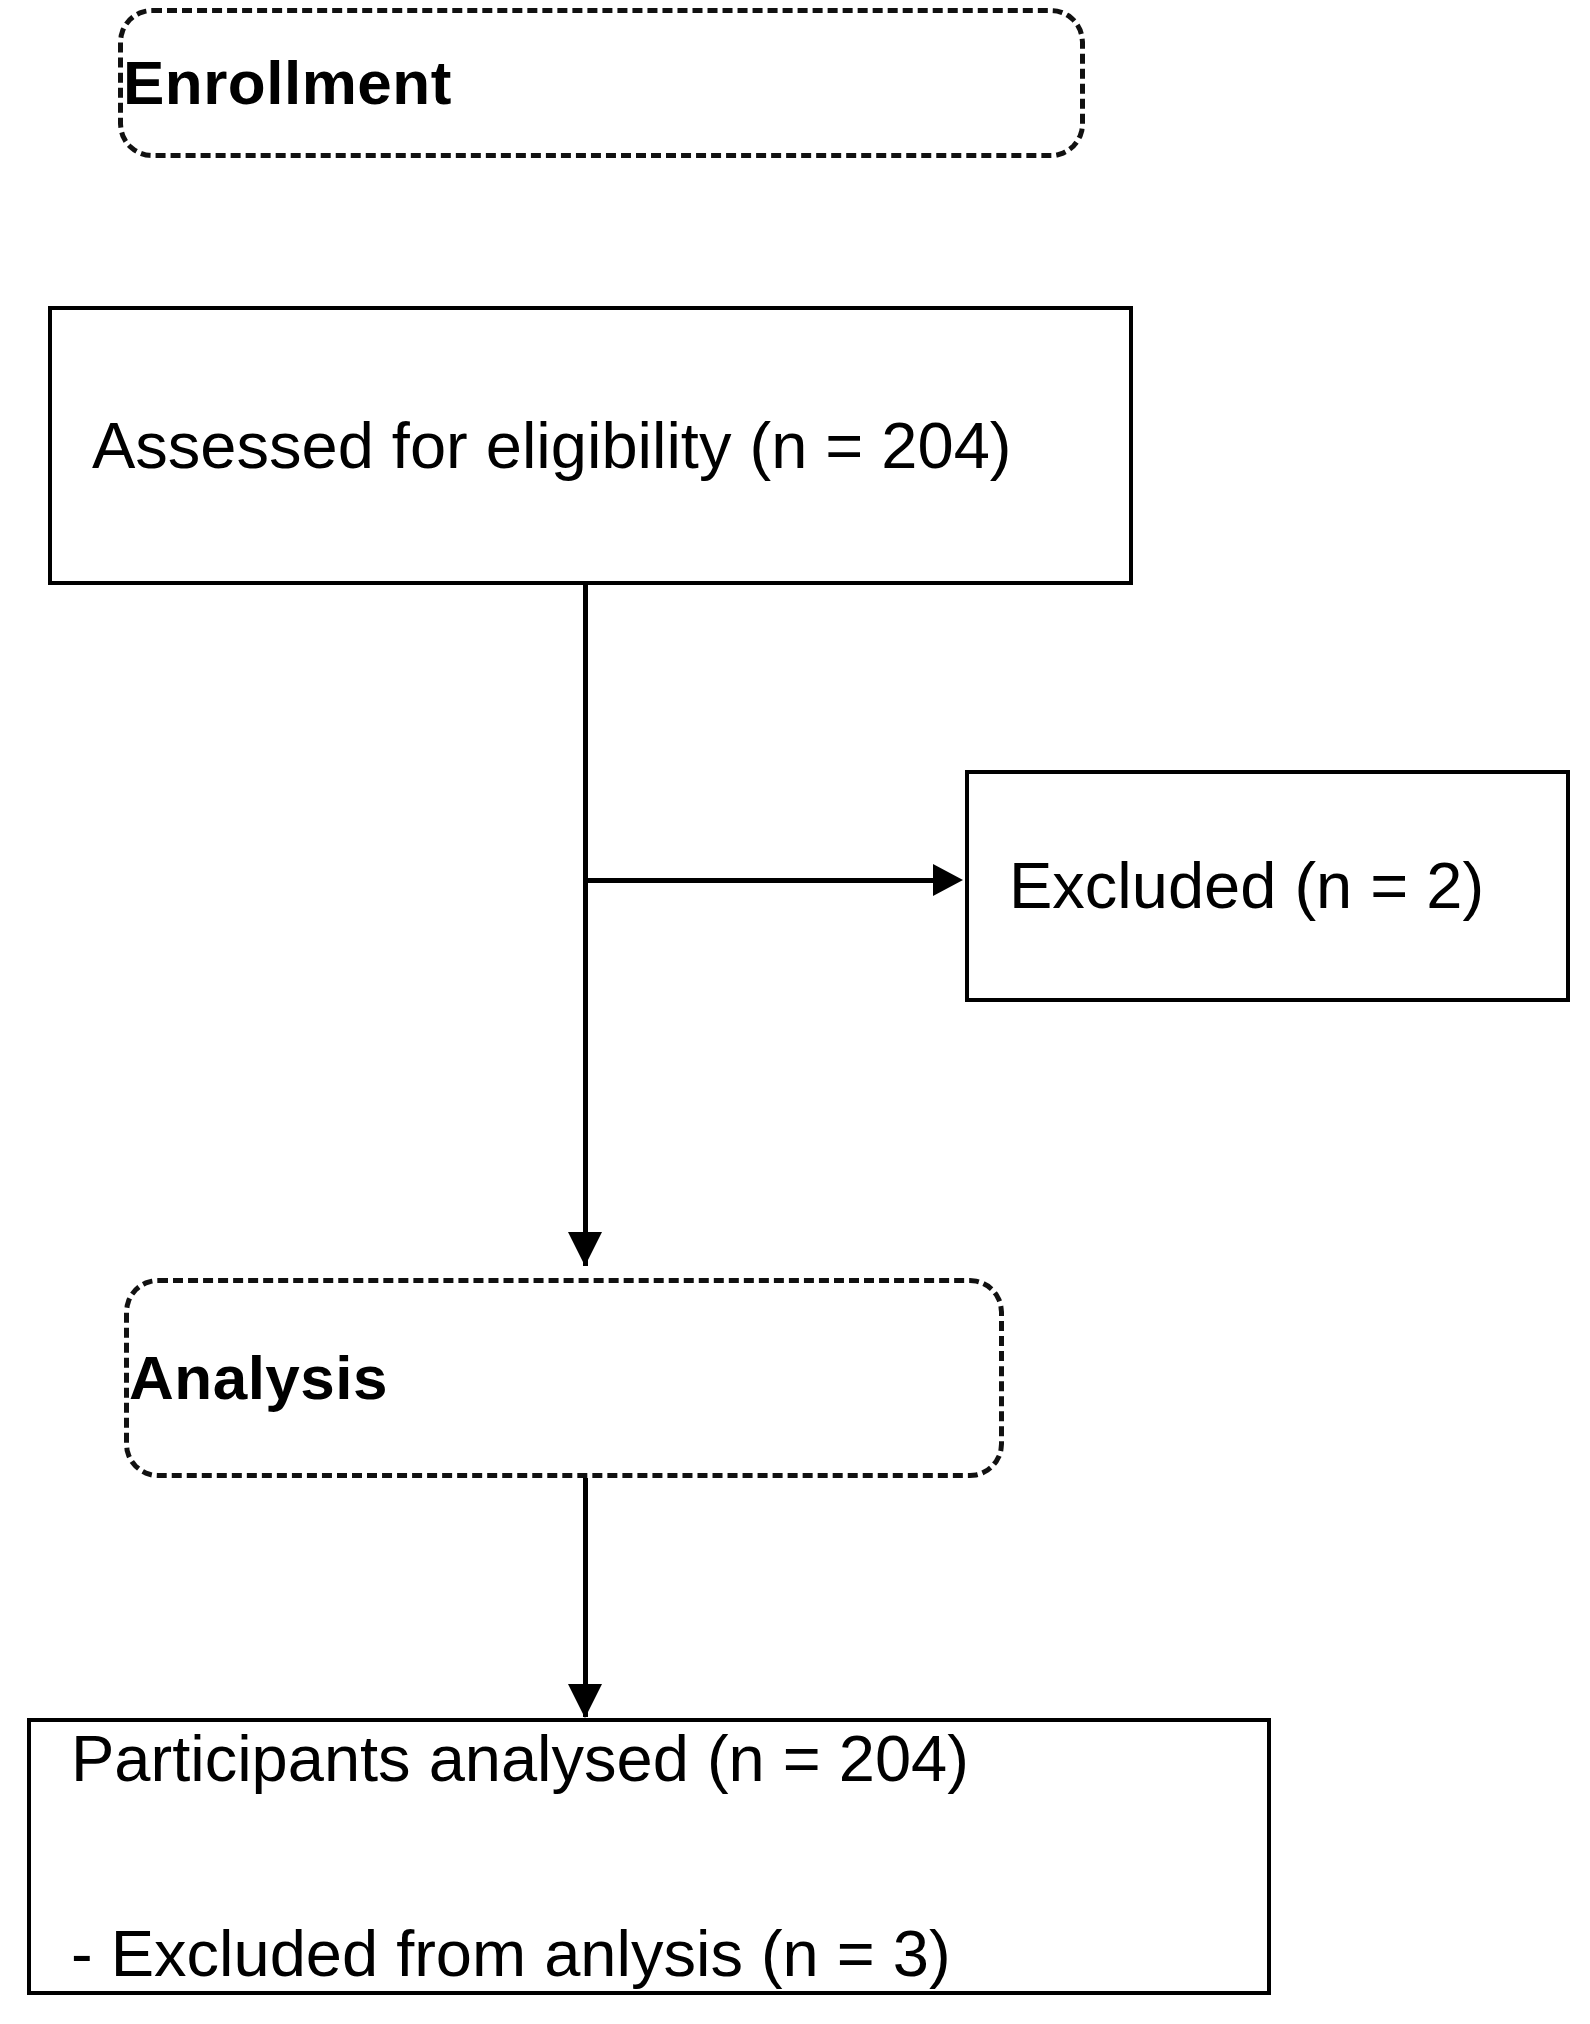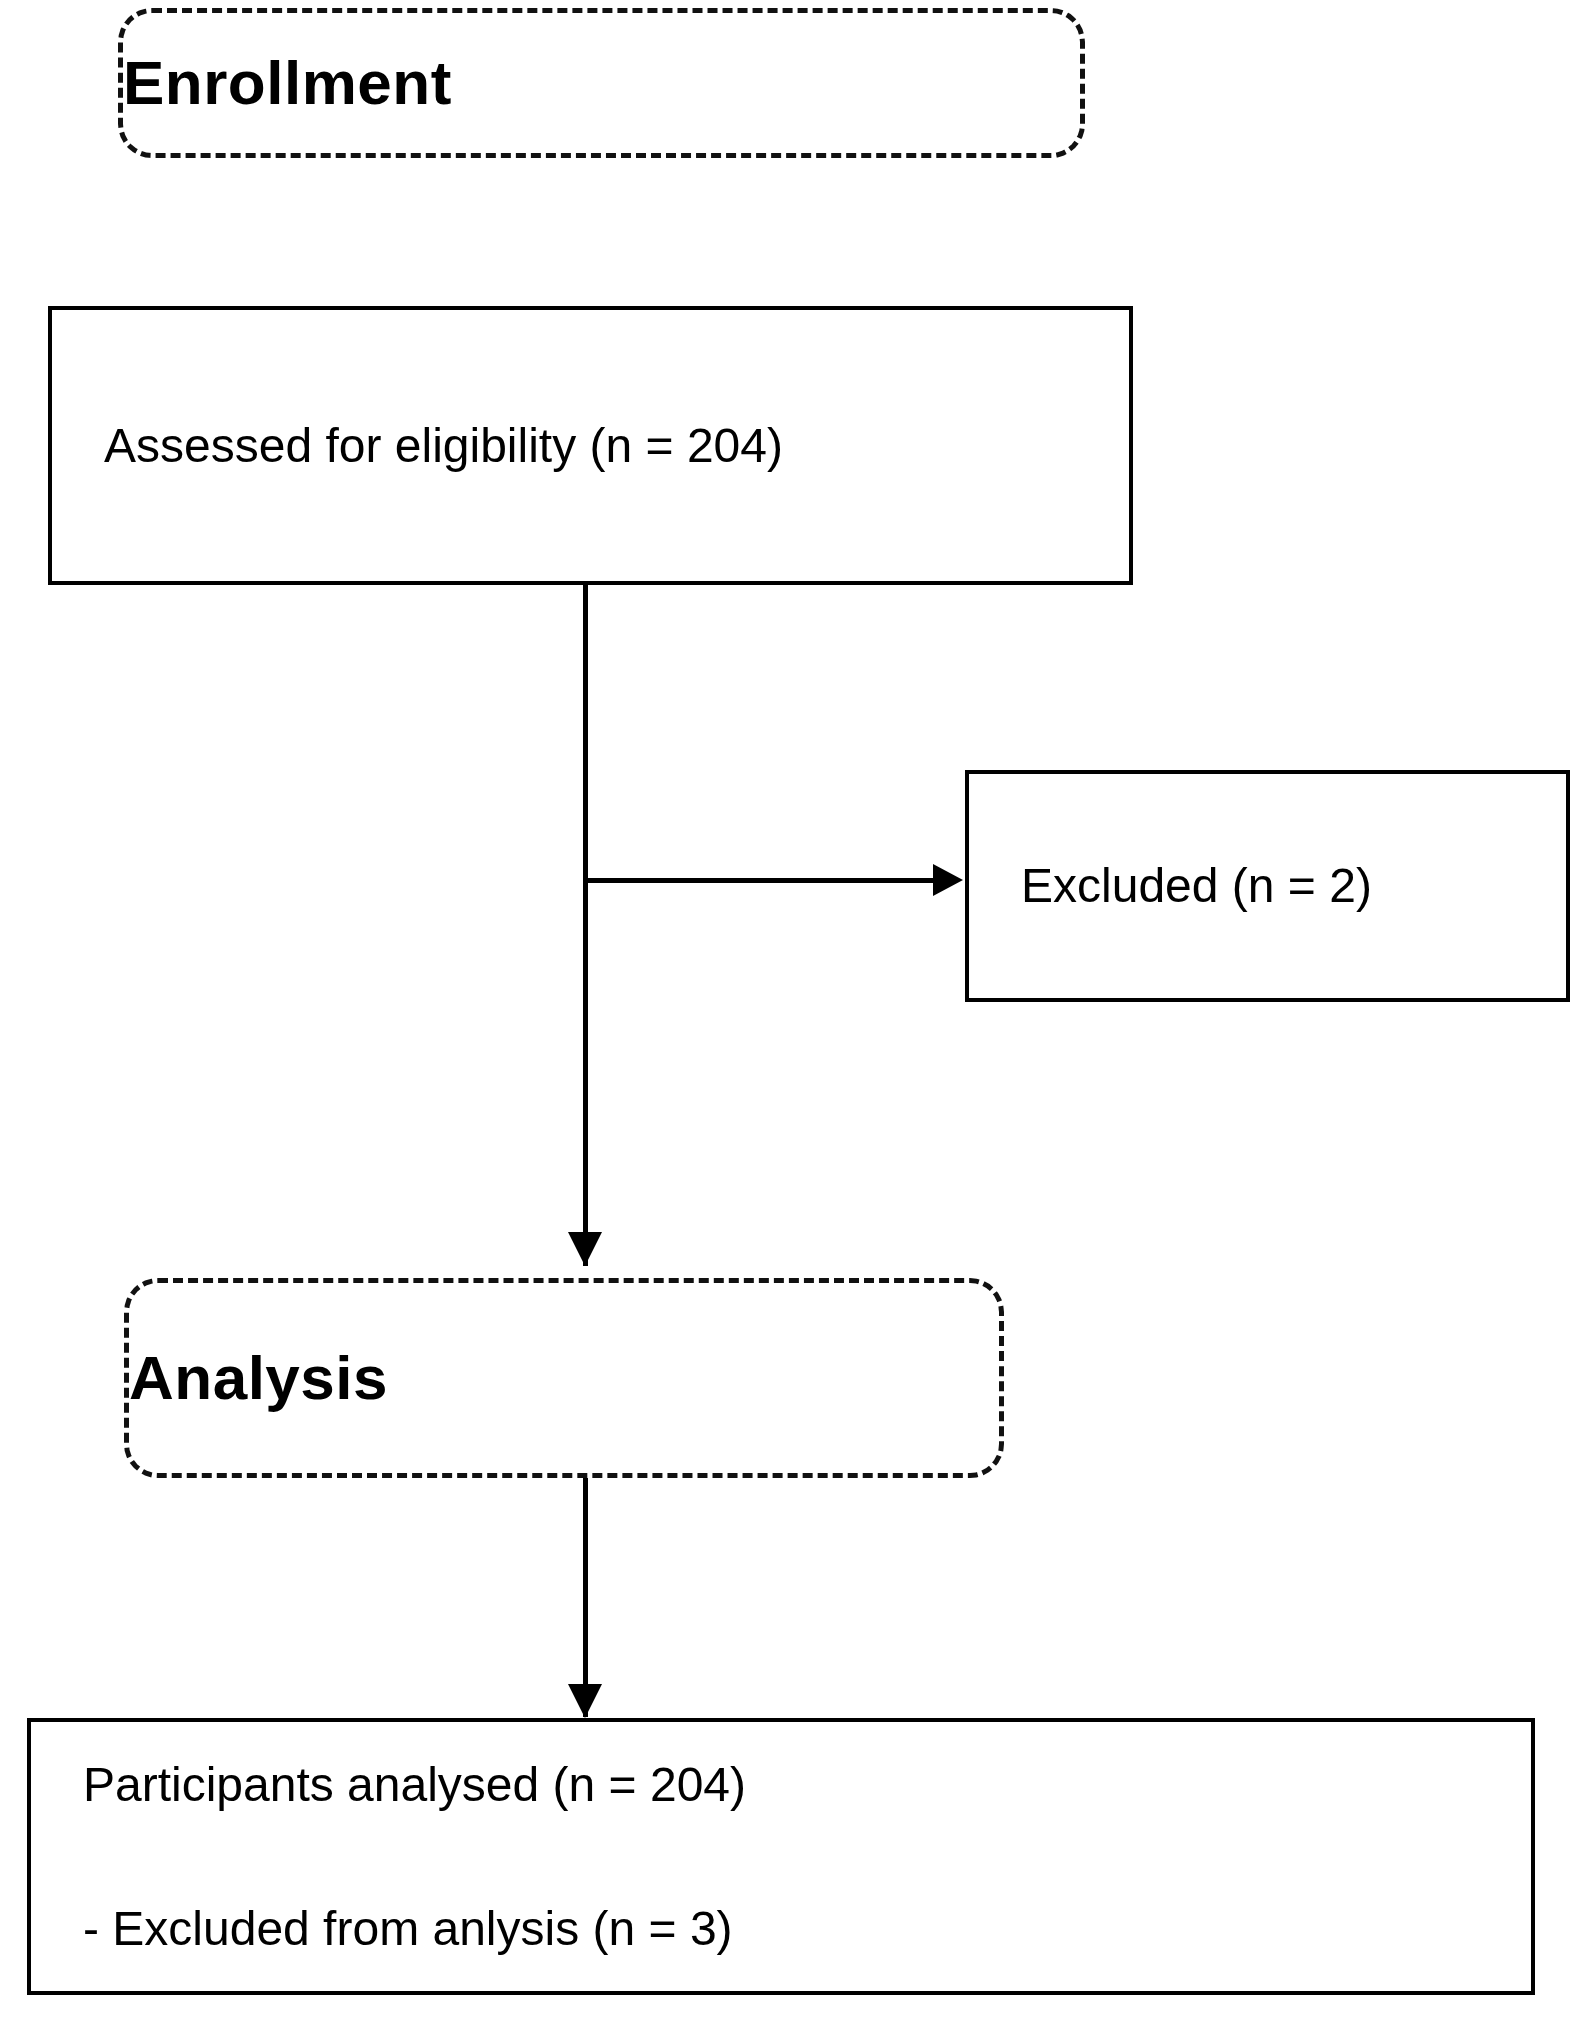--- a/index.html
+++ b/index.html
@@ -40,25 +40,25 @@
     top: 50%;
     transform: translateY(-50%);
     text-align: left;
     font-weight: bold;
     font-size: 62px;
     letter-spacing: 0.5px;
     line-height: 1.05;
   }
   .body-text {
     position: absolute;
-    left: 52px;
+    left: 40px;
     right: 24px;
     top: 50%;
     transform: translateY(-50%);
-    font-size: 48px;
+    font-size: 65px;
     line-height: 1.32;
     white-space: pre-line;
   }
   .body-text.multi {
     line-height: 1.5;
   }
   .body-line {
     display: block;
     white-space: nowrap;
   }
@@ -114,20 +114,20 @@
     <span class="body-text">Excluded (n = 2)</span>
   </div>
 
   <div class="node dashed" style="left:124px; top:1278px; width:880px; height:200px;">
     <span class="stage-label">Analysis</span>
   </div>
 
   <div class="vline" style="left:583px; top:1478px; height:239px;"></div>
   <div class="arrow-down" style="left:568px; top:1684px;"></div>
 
-  <div class="node solid" style="left:27px; top:1718px; width:1508px; height:277px;">
+  <div class="node solid" style="left:27px; top:1718px; width:1244px; height:277px;">
     <span class="body-text multi">
       <span class="body-line">Participants analysed (n = 204)</span>
       <span class="body-line">- Excluded from  anlysis (n = 3)</span>
     </span>
   </div>
 
 </div>
 
 </body></html>

